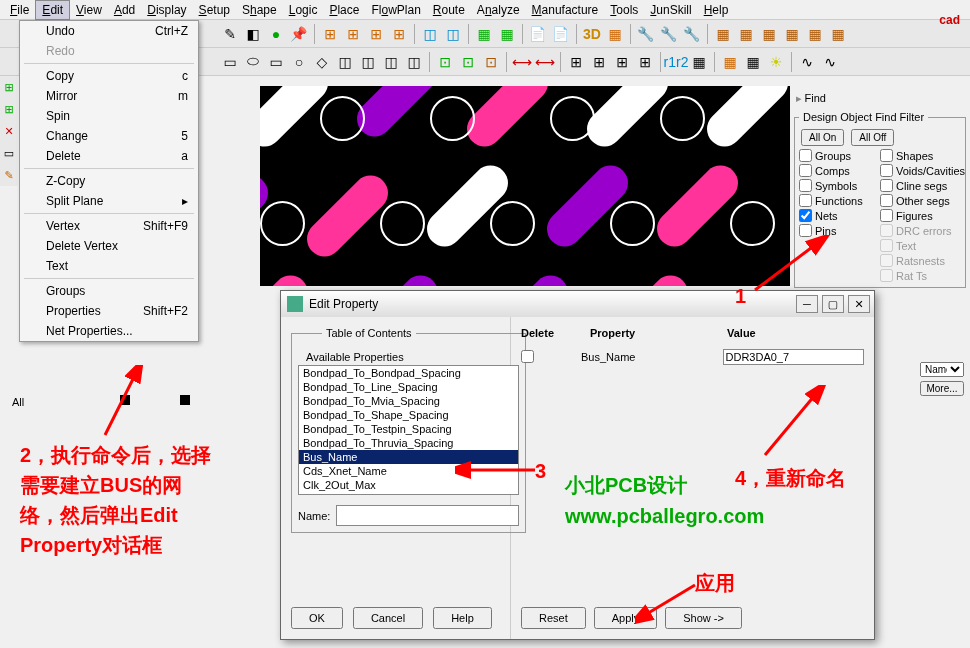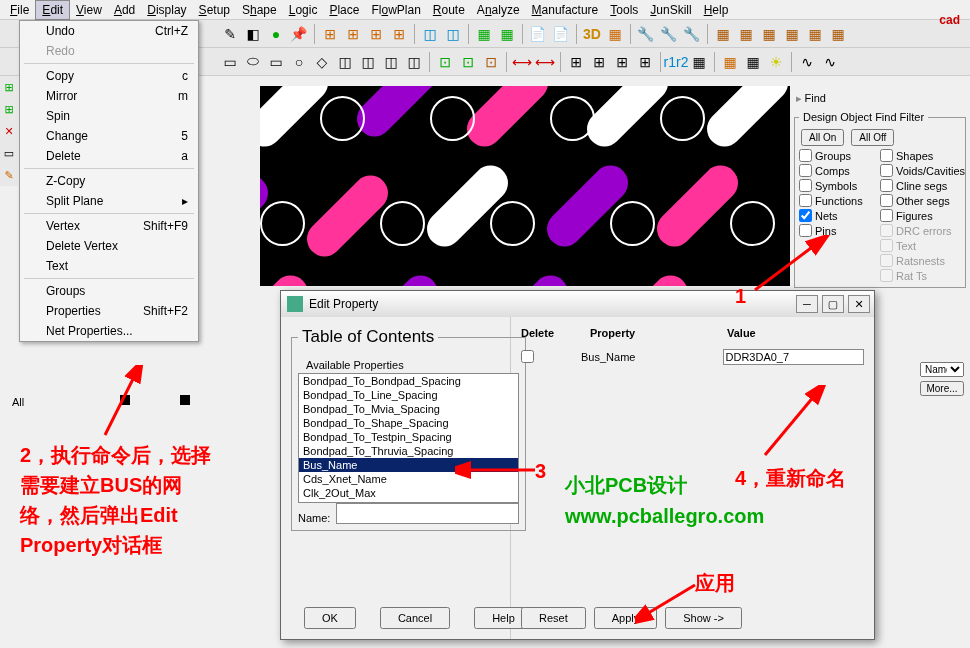--- a/index.html
+++ b/index.html
@@ -42,27 +42,27 @@
 
 .prop-dialog { position: absolute; left: 280px; top: 290px; width: 595px; height: 350px; background: #f0f0f0; border: 1px solid #666; box-shadow: 3px 3px 8px rgba(0,0,0,0.4); z-index: 50; }
 .prop-dialog .titlebar { background: linear-gradient(#fff,#ddd); height: 26px; display: flex; align-items: center; padding: 0 6px; font-size: 12px; }
 .prop-dialog .titlebar .icon { width: 16px; height: 16px; background: #4a8; margin-right: 6px; }
 .prop-dialog .win-btns { position: absolute; right: 4px; top: 4px; display: flex; gap: 4px; }
 .prop-dialog .win-btns span { width: 22px; height: 18px; border: 1px solid #888; display: flex; align-items: center; justify-content: center; font-size: 11px; cursor: pointer; background: #eee; }
 .prop-dialog .body { display: flex; height: calc(100% - 26px); }
 .prop-dialog .left-pane { width: 230px; padding: 10px; border-right: 1px solid #ccc; }
 .prop-dialog .right-pane { flex: 1; padding: 10px; position: relative; }
 .prop-dialog fieldset { border: 1px solid #999; padding: 6px; font-size: 11px; }
-.prop-dialog legend { font-size: 17px; padding: 0 4px; }
+.prop-dialog legend { font-size: 11px; padding: 0 4px; margin-left: 24px; }
 .prop-list { width: 100%; height: 130px; border: 1px solid #888; background: #fff; overflow-y: auto; font-size: 11px; }
 .prop-list div { padding: 1px 4px; white-space: nowrap; cursor: pointer; }
 .prop-list div.selected { background: #0a246a; color: #fff; }
-.name-row { display: flex; align-items: flex-end; font-size: 11px; }
+.name-row { margin-top: 10px; display: flex; align-items: center; font-size: 11px; }
 .name-row input { flex: 1; margin-left: 6px; border: 1px solid #888; padding: 2px; }
-.btn-row { position: absolute; bottom: 10px; left: 10px; display: flex; gap: 24px; margin-left: 13px; }
+.btn-row { position: absolute; bottom: 10px; left: 10px; display: flex; gap: 10px; }
 .btn-row button, .right-btns button { font-size: 11px; padding: 3px 16px; cursor: pointer; }
 .right-btns { position: absolute; bottom: 10px; left: 10px; display: flex; gap: 8px; }
 .right-pane .hdr { display: flex; font-size: 11px; font-weight: normal; margin-bottom: 10px; }
 .right-pane .hdr span:nth-child(1){width:60px;font-weight: bold;} .right-pane .hdr span:nth-child(2){flex:1;font-weight: bold; padding-left: 9px;} .right-pane .hdr span:nth-child(3){flex:1;font-weight: bold;}
 .right-pane .data-row { display: flex; font-size: 11px; align-items: center; margin-bottom: 4px; }
 .right-pane .data-row .del { width: 60px; }
 .right-pane .data-row .prop { flex: 1; }
 .right-pane .data-row .val { flex: 1; }
 .right-pane .data-row input[type=text] { width: 100%; border: 1px solid #888; padding: 1px 2px; font-size: 11px; }
 

